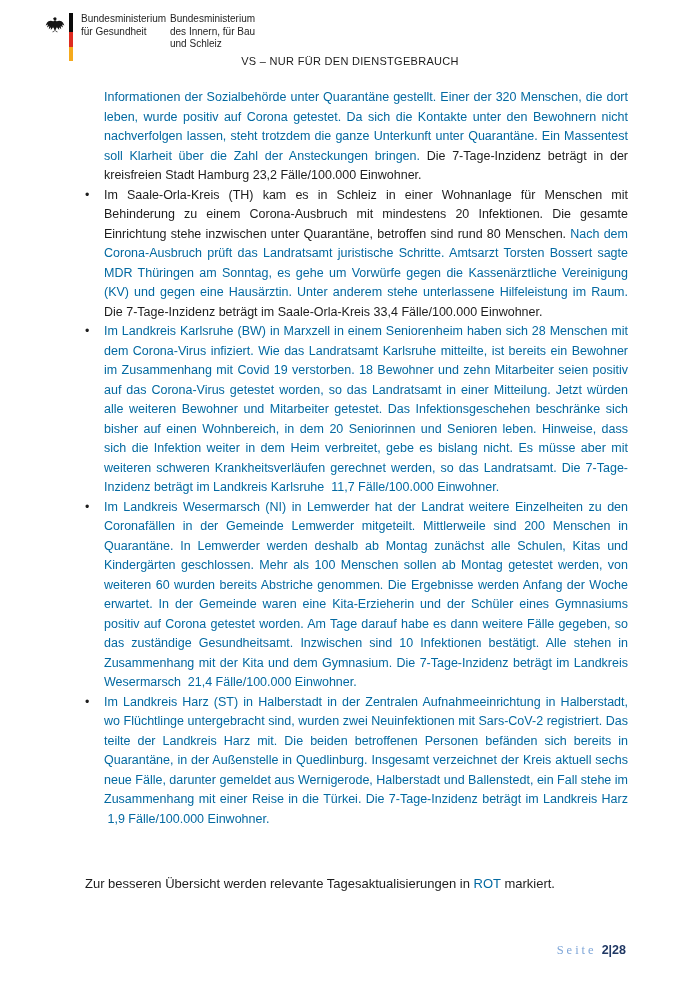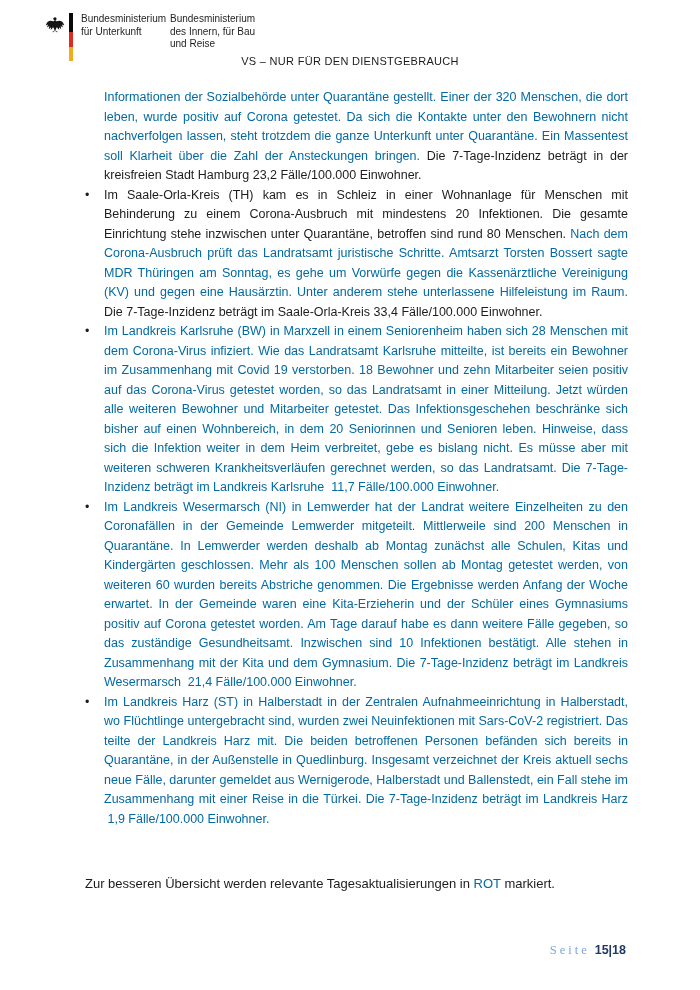--- a/index.html
+++ b/index.html
@@ -55,41 +55,41 @@
         <path d="M13.8 19.4 L15 21 L13.2 20.6 Z"></path>
       </g>
     </svg>
     <div class="stripe">
       <div class="seg-black"></div>
       <div class="seg-red"></div>
       <div class="seg-gold"></div>
     </div>
     <div class="ministry">
       <div>Bundesministerium</div>
-      <div>für Unterkunft</div>
+      <div>für Gesundheit</div>
     </div>
   </div>
 
   <div class="ministry2">
     <div>Bundesministerium</div>
     <div>des Innern, für Bau</div>
-    <div>und Reise</div>
+    <div>und Schleiz</div>
   </div>
 
   <div class="classification">VS – NUR FÜR DEN DIENSTGEBRAUCH</div>
 
   <div class="doc-body">
       <div class="para"><span class="red ">Informationen der Sozialbehörde unter Quarantäne gestellt. Einer der 320 Menschen, die dort leben, wurde positiv auf Corona getestet. Da sich die Kontakte unter den Bewohnern nicht nachverfolgen lassen, steht trotzdem die ganze Unterkunft unter Quarantäne. Ein Massentest soll Klarheit über die Zahl der Ansteckungen bringen. </span><span class="">Die </span><span class="bold">7-Tage-Inzidenz</span><span class=""> beträgt in der kreisfreien Stadt Hamburg 23,2 Fälle/100.000 Einwohner.</span></div>
       <div class="para"><span class="marker">•</span><span class="">Im </span><span class="bold">Saale-Orla-Kreis (TH)</span><span class=""> kam es in Schleiz in einer Wohnanlage für Menschen mit Behinderung zu einem Corona-Ausbruch mit mindestens 20 Infektionen. Die gesamte Einrichtung stehe inzwischen unter Quarantäne, betroffen sind rund 80 Menschen. </span><span class="red ">Nach dem Corona-Ausbruch prüft das Landratsamt juristische Schritte. Amtsarzt Torsten Bossert sagte MDR Thüringen am Sonntag, es gehe um Vorwürfe gegen die Kassenärztliche Vereinigung (KV) und gegen eine Hausärztin. Unter anderem stehe unterlassene Hilfeleistung im Raum. </span><span class="">Die </span><span class="bold">7-Tage-Inzidenz</span><span class=""> beträgt im Saale-Orla-Kreis 33,4 Fälle/100.000 Einwohner.</span></div>
       <div class="para"><span class="marker">•</span><span class="red ">Im </span><span class="red bold">Landkreis Karlsruhe (BW)</span><span class="red "> in Marxzell in einem Seniorenheim haben sich 28 Menschen mit dem Corona-Virus infiziert. Wie das Landratsamt Karlsruhe mitteilte, ist bereits ein Bewohner im Zusammenhang mit Covid 19 verstorben. 18 Bewohner und zehn Mitarbeiter seien positiv auf das Corona-Virus getestet worden, so das Landratsamt in einer Mitteilung. Jetzt würden alle weiteren Bewohner und Mitarbeiter getestet. Das Infektionsgeschehen beschränke sich bisher auf einen Wohnbereich, in dem 20 Seniorinnen und Senioren leben. Hinweise, dass sich die Infektion weiter in dem Heim verbreitet, gebe es bislang nicht. Es müsse aber mit weiteren schweren Krankheitsverläufen gerechnet werden, so das Landratsamt. Die </span><span class="red bold">7-Tage-Inzidenz</span><span class="red "> beträgt im Landkreis Karlsruhe &nbsp;11,7 Fälle/100.000 Einwohner.</span></div>
       <div class="para"><span class="marker">•</span><span class="red ">Im </span><span class="red bold">Landkreis Wesermarsch (NI)</span><span class="red "> in Lemwerder hat der Landrat weitere Einzelheiten zu den Coronafällen in der Gemeinde Lemwerder mitgeteilt. Mittlerweile sind 200 Menschen in Quarantäne. In Lemwerder werden deshalb ab Montag zunächst alle Schulen, Kitas und Kindergärten geschlossen. Mehr als 100 Menschen sollen ab Montag getestet werden, von weiteren 60 wurden bereits Abstriche genommen. Die Ergebnisse werden Anfang der Woche erwartet. In der Gemeinde waren eine Kita-Erzieherin und der Schüler eines Gymnasiums positiv auf Corona getestet worden. Am Tage darauf habe es dann weitere Fälle gegeben, so das zuständige Gesundheitsamt. Inzwischen sind 10 Infektionen bestätigt. Alle stehen in Zusammenhang mit der Kita und dem Gymnasium. </span><span class="red ">Die </span><span class="red bold">7-Tage-Inzidenz</span><span class="red "> beträgt im Landkreis Wesermarsch &nbsp;21,4 Fälle/100.000 Einwohner.</span></div>
       <div class="para"><span class="marker">•</span><span class="red ">Im </span><span class="red bold">Landkreis Harz (ST)</span><span class="red "> in Halberstadt in der Zentralen Aufnahmeeinrichtung in Halberstadt, wo Flüchtlinge untergebracht sind, wurden zwei Neuinfektionen mit Sars-CoV-2 registriert. Das teilte der Landkreis Harz mit. Die beiden betroffenen Personen befänden sich bereits in Quarantäne, in der Außenstelle in Quedlinburg. Insgesamt verzeichnet der Kreis aktuell sechs neue Fälle, darunter gemeldet aus Wernigerode, Halberstadt und Ballenstedt, ein Fall stehe im Zusammenhang mit einer Reise in die Türkei. </span><span class="red ">Die </span><span class="red bold">7-Tage-Inzidenz</span><span class="red "> beträgt im Landkreis Harz &nbsp;1,9 Fälle/100.000 Einwohner.</span></div>
     </div>
 
   <div class="footnote">
     <span>Zur besseren Übersicht werden relevante Tagesaktualisierungen in </span><span class="red">ROT</span><span> markiert.</span>
   </div>
 
   <div class="page-footer">
-    <span class="label">Seite</span><span class="num">15|18</span>
+    <span class="label">Seite</span><span class="num">2|28</span>
   </div>
 
 </div>
 
 </body></html>

